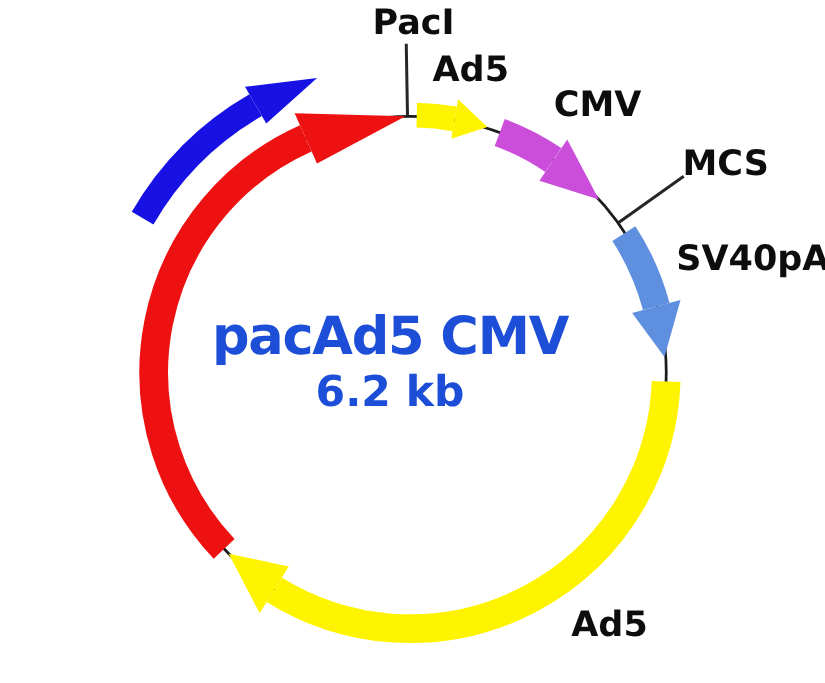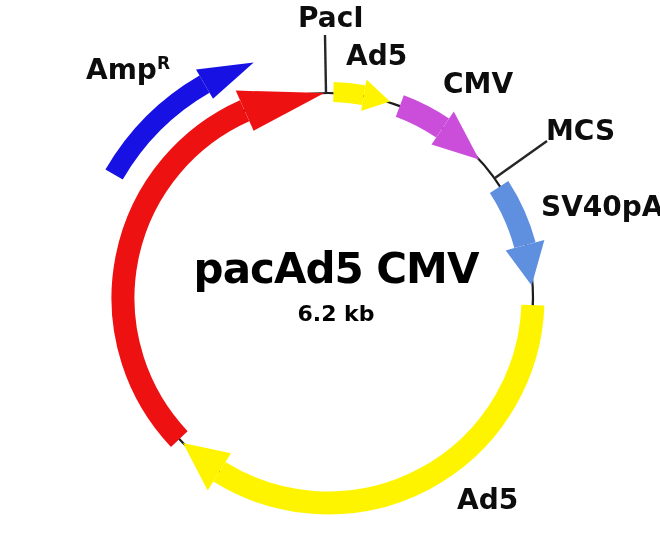--- a/index.html
+++ b/index.html
@@ -15,25 +15,25 @@
   .lbl-paci{left:298px;top:2px;}
   .lbl-ad5-top{left:346px;top:40px;}
   .lbl-cmv{left:443px;top:68px;}
   .lbl-mcs{left:546px;top:115px;}
   .lbl-sv40pa{left:541px;top:191px;}
   .lbl-ad5-bottom{left:457px;top:484px;}
   .lbl-pbr322{left:2px;top:196px;}
   .lbl-amp{left:86px;top:54px;}
   .lbl-amp .sup{font-size:17px;position:relative;top:-10px;font-weight:bold;}
   .center-label{
-    position:absolute;left:336px;top:243px;transform:translateX(-50%);
-    text-align:center;color:#000000;font-weight:bold;
+    position:absolute;left:312px;top:243px;transform:translateX(-50%);
+    text-align:center;color:#1d4ed8;font-weight:bold;
   }
   .center-line{font-size:42px;line-height:51px;letter-spacing:-1px;white-space:nowrap;}
-  .center-size{font-size:22px;line-height:34px;margin-top:3px;white-space:nowrap;}
+  .center-size{font-size:34px;line-height:34px;margin-top:3px;white-space:nowrap;}
 </style>
 </head>
 <body>
 
 <div class="stage">
   <svg width="660" height="546" viewBox="0 0 660 546">
       <circle cx="328" cy="298" r="205" fill="none" stroke="#1c1c1c" stroke-width="2.2"></circle>
       <line x1="325" y1="35" x2="326" y2="93" stroke="#262626" stroke-width="2.4"></line>
       <line x1="547" y1="141" x2="495" y2="178" stroke="#262626" stroke-width="2.4"></line>
       <path d="M 532.9,305.2 A 205 205 0 0 1 219.4,471.8" fill="none" stroke="#FFF400" stroke-width="23" stroke-linecap="butt"></path>
@@ -49,19 +49,18 @@
       <path d="M 114.1,174.5 A 247 247 0 0 1 204.5,84.1" fill="none" stroke="#1712E3" stroke-width="20" stroke-linecap="butt"></path>
       <polygon points="213.0,98.8 196.0,69.4 253.7,62.4" fill="#1712E3"></polygon>
     </svg>
 
   <div class="lbl lbl-paci">PacI</div>
   <div class="lbl lbl-ad5-top">Ad5</div>
   <div class="lbl lbl-mcs">MCS</div>
   <div class="lbl lbl-cmv">CMV</div>
   <div class="lbl lbl-sv40pa">SV40pA</div>
   <div class="lbl lbl-ad5-bottom">Ad5</div>
-  <div class="lbl lbl-amp"><span>Amp</span><span class="sup">R</span></div>
 
   <div class="center-label">
     <div class="center-line">pacAd5 CMV</div>
     <div class="center-size">6.2 kb</div>
   </div>
 </div>
 
 </body></html>

